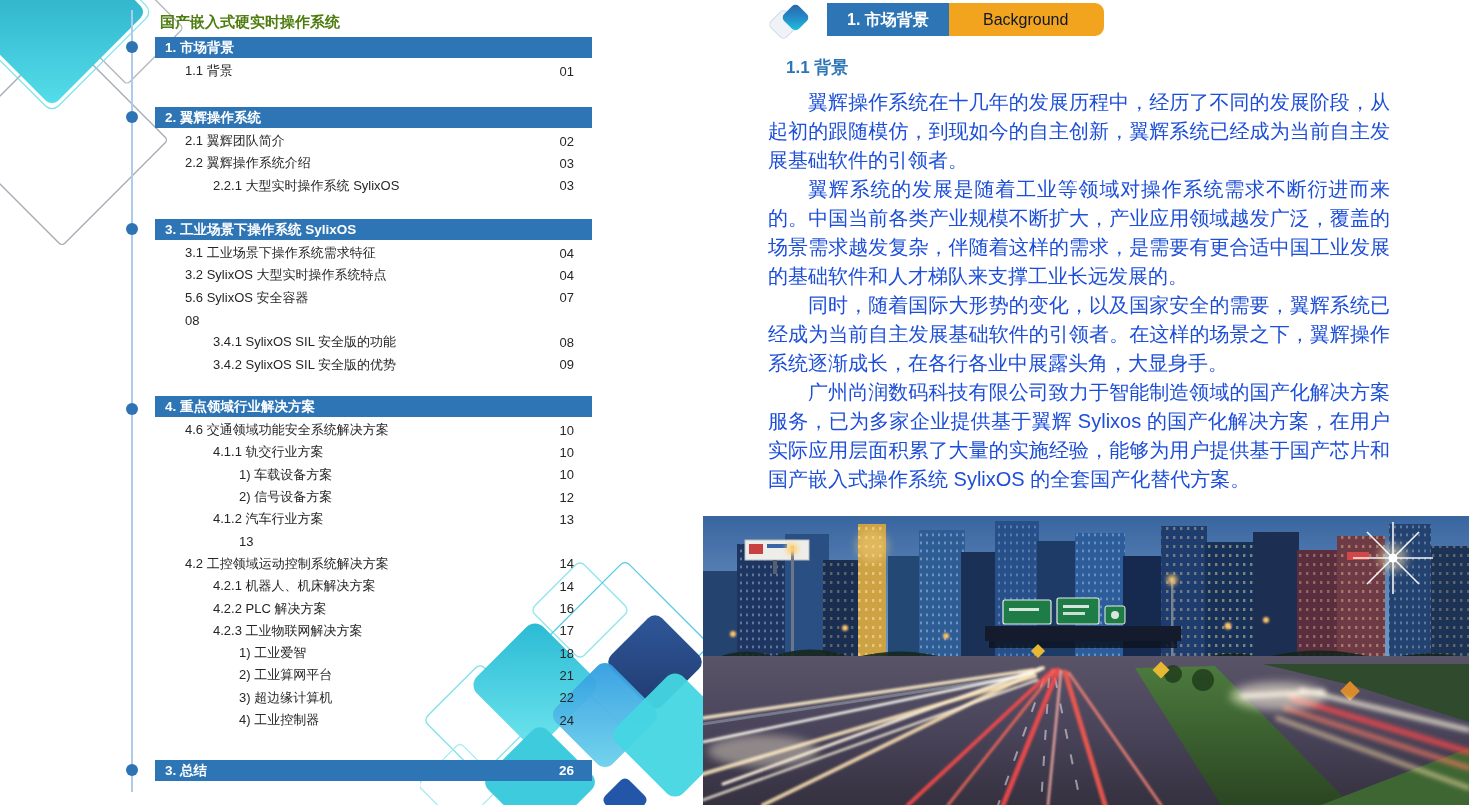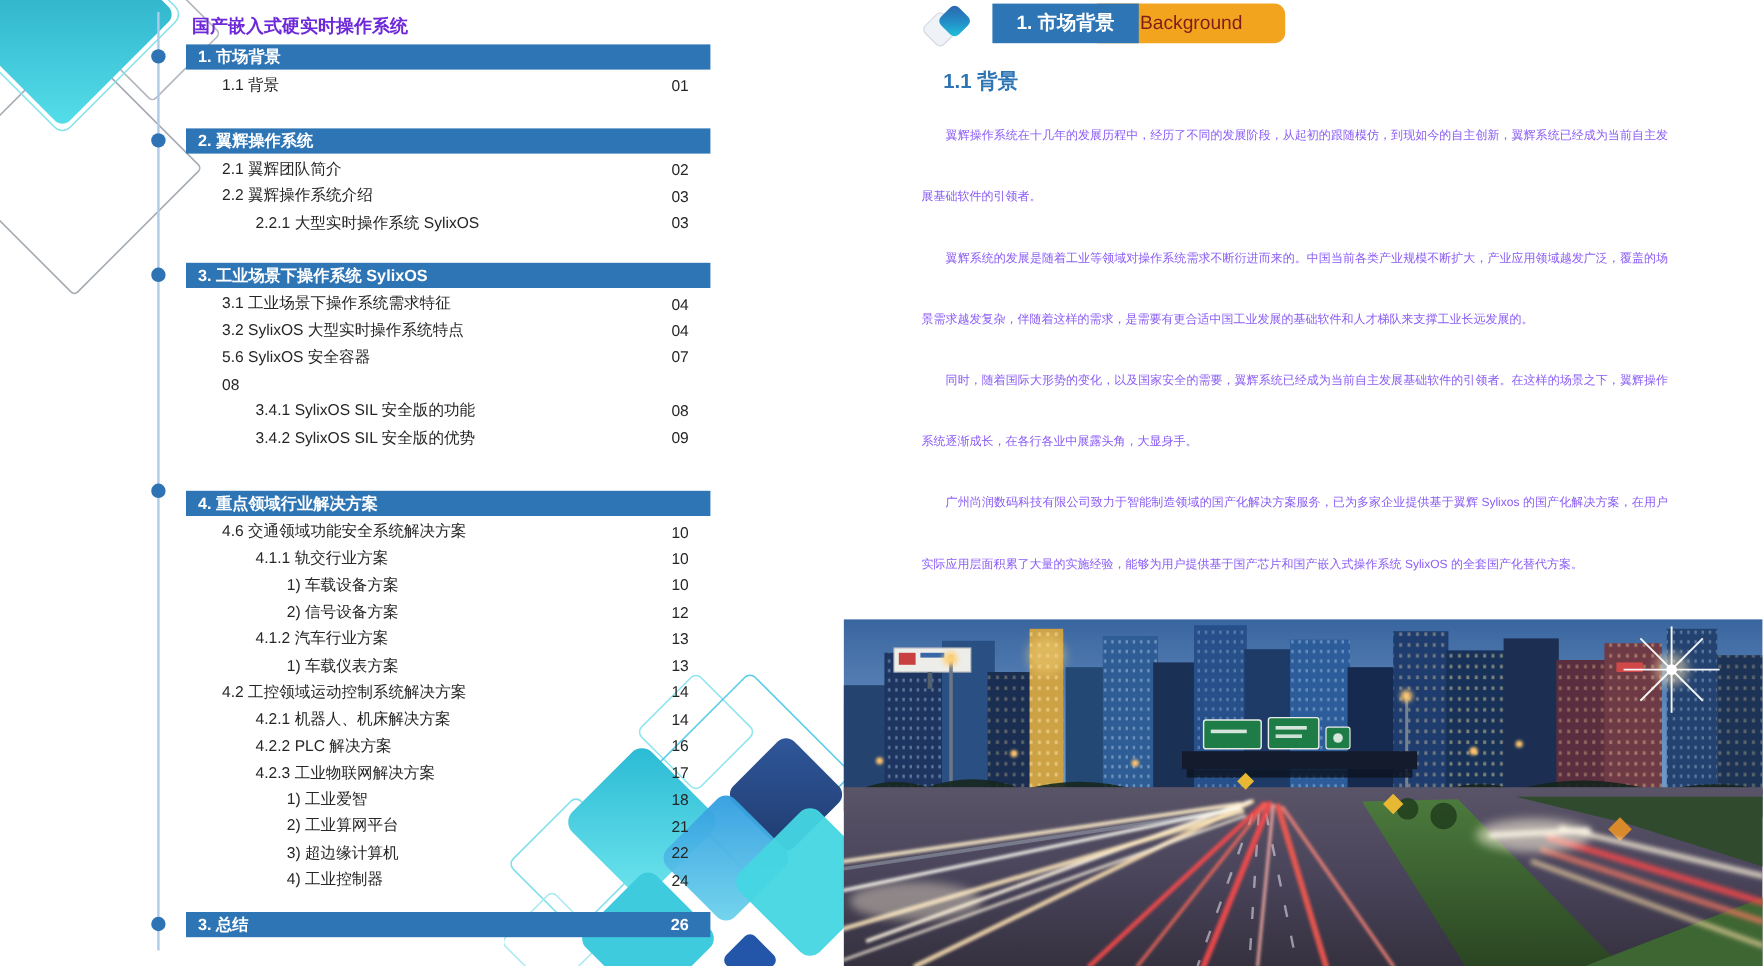--- a/index.html
+++ b/index.html
@@ -10,46 +10,46 @@
   .deco{position:absolute;pointer-events:none;}
   .deco-tl{left:0;top:0;width:240px;height:250px;}
   .deco-bl{left:420px;top:550px;width:300px;height:255px;z-index:1;}
 
   
   .tl-line{position:absolute;left:131px;top:10px;width:2px;height:782px;background:#AECBEA;z-index:2;}
   .tl-dot{position:absolute;left:126px;width:12px;height:12px;border-radius:50%;background:#2E74B5;z-index:3;}
   .dot-0{top:41px}.dot-1{top:111px}.dot-2{top:223px}.dot-3{top:403px}.dot-4{top:764px}
 
   
-  .toc-title{position:absolute;left:160px;top:13px;font-size:15px;font-weight:bold;color:#6d28d9;z-index:3;}
+  .toc-title{position:absolute;left:160px;top:13px;font-size:15px;font-weight:bold;color:#4d7c0f;z-index:3;}
   .toc-section{position:absolute;left:155px;width:437px;z-index:3;}
-  .sec-0{top:37px}.sec-1{top:107px}.sec-2{top:219px}.sec-3{top:409px}.sec-4{top:760px}
+  .sec-0{top:37px}.sec-1{top:107px}.sec-2{top:219px}.sec-3{top:396px}.sec-4{top:760px}
   .toc-bar{height:21px;line-height:21px;background:#2E75B6;color:#fff;font-weight:bold;font-size:13.5px;
            padding:0 18px 0 10px;display:flex;justify-content:space-between;box-sizing:border-box;}
   .toc-rows{padding-top:2px;}
   .toc-row{height:22.3px;display:flex;align-items:center;font-size:13px;color:#262626;
            padding-right:18px;box-sizing:border-box;}
   .toc-row .t{flex:1;white-space:nowrap;}
   .toc-row .p{text-align:right;}
   .lv2{padding-left:30px}.lv3{padding-left:58px}.lv4{padding-left:84px}
 
   
   .logo{position:absolute;left:770px;top:4px;width:48px;height:34px;z-index:4;}
   .lg{position:absolute;width:21px;height:21px;border-radius:5px;transform:rotate(45deg);}
   .lg-back{left:2px;top:9px;background:#EFF2F7;border:1px solid #D4DAE3;}
   .lg-front{left:15px;top:3px;background:linear-gradient(135deg,#2D5FA9 0%,#2390C9 55%,#21C8DC 100%);}
   .hdr-zh{position:absolute;left:827px;top:3px;height:33px;line-height:33px;background:#2E75B6;color:#fff;
           font-size:16px;font-weight:bold;padding:0 20px;z-index:4;}
-  .hdr-en{position:absolute;left:914px;top:3px;height:33px;line-height:33px;background:#F2A41E;color:#7f1d1d;
+  .hdr-en{position:absolute;left:947px;top:3px;height:33px;line-height:33px;background:#F2A41E;color:#0f172a;
           font-size:16px;padding:0 36px;border-radius:0 9px 9px 0;z-index:3;}
 
   
   .sub-heading{position:absolute;left:786px;top:56px;font-size:17px;font-weight:bold;color:#2E75B6;}
-  .body-text{position:absolute;left:768px;top:88px;width:622px;font-size:10px;line-height:51px;
-             color:#8b5cf6;text-align:justify;}
+  .body-text{position:absolute;left:768px;top:88px;width:622px;font-size:20px;line-height:29px;
+             color:#1d4ed8;text-align:justify;}
   .body-text p{margin:0;text-indent:2em;}
 
   
   .photo{position:absolute;left:703px;top:516px;width:766px;height:289px;z-index:5;}
   .photo svg{display:block;}
 </style>
 </head>
 <body>
 
 <div id="app">
@@ -212,21 +212,20 @@
           </div>
           <div class="toc-row lv4">
             <span class="t">2) 信号设备方案</span>
             <span class="p">12</span>
           </div>
           <div class="toc-row lv3">
             <span class="t">4.1.2 汽车行业方案</span>
             <span class="p">13</span>
           </div>
           <div class="toc-row lv4">
-            <span class="t">1) 车载仪表方案</span>
             <span class="p">13</span>
           </div>
           <div class="toc-row lv2">
             <span class="t">4.2 工控领域运动控制系统解决方案</span>
             <span class="p">14</span>
           </div>
           <div class="toc-row lv3">
             <span class="t">4.2.1 机器人、机床解决方案</span>
             <span class="p">14</span>
           </div>

